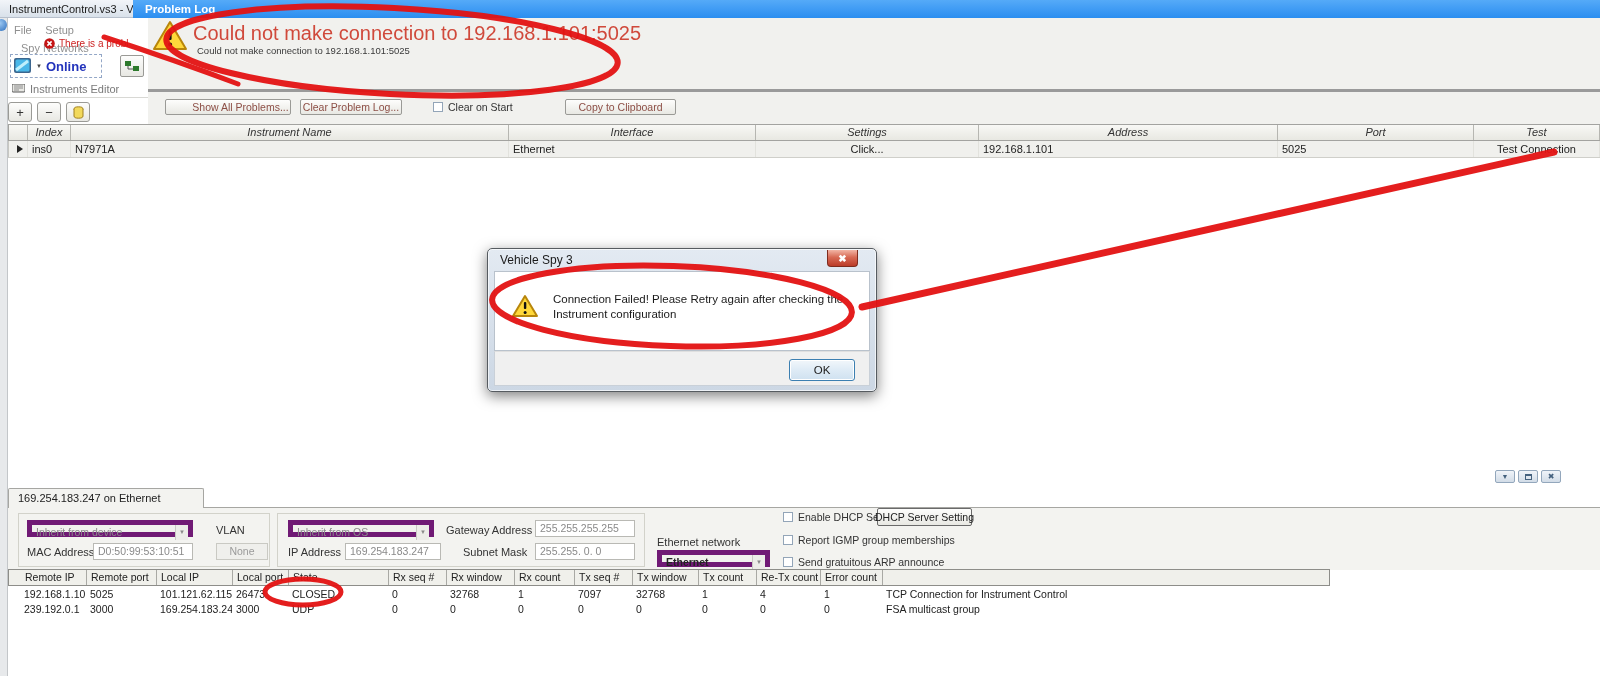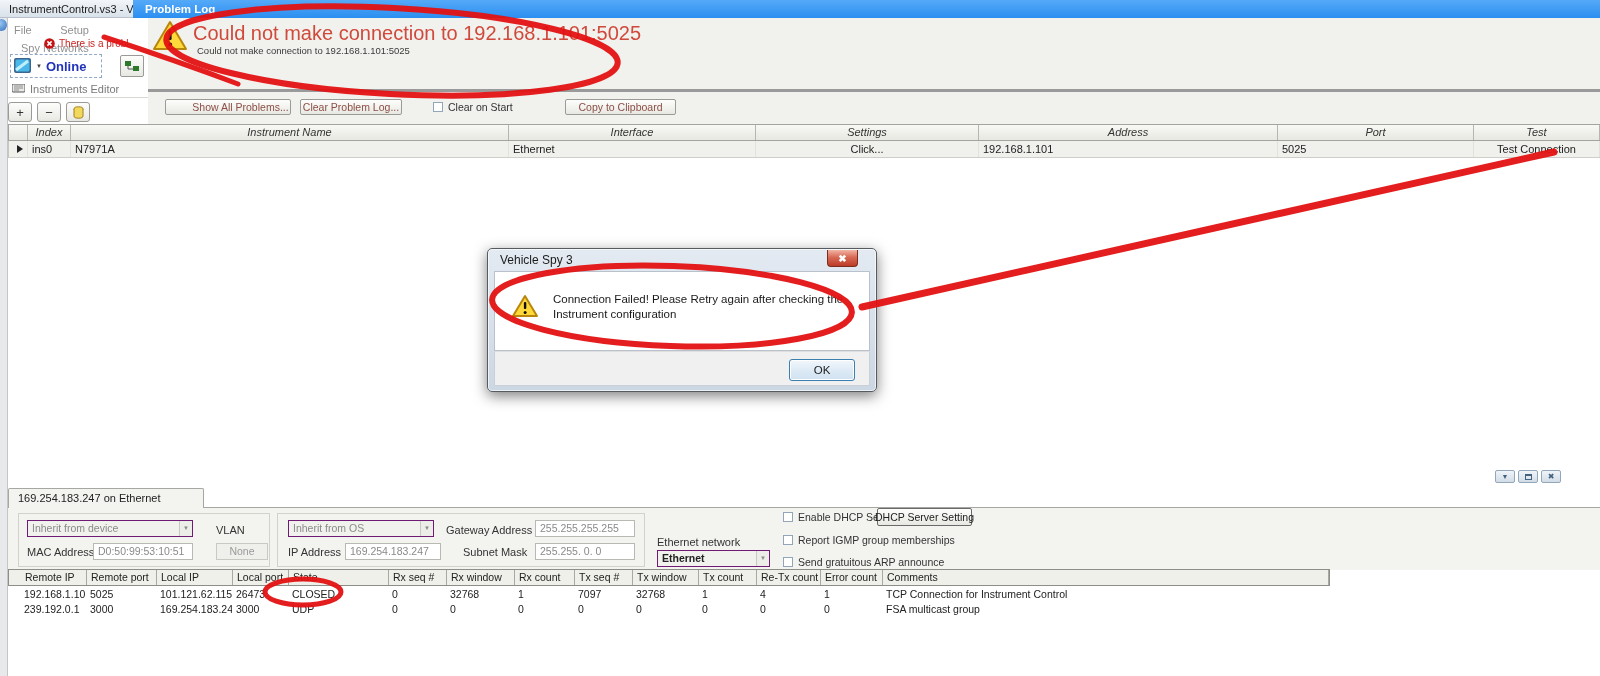--- a/index.html
+++ b/index.html
@@ -80,21 +80,21 @@
     border:1px solid #93a7bc; border-radius:2px; color:#44617e; font-size:7px;
     display:flex; align-items:center; justify-content:center; margin-left:3px; }
   .restore-glyph { width:7px; height:6px; border:1px solid #44617e; border-top:2px solid #44617e; }
   .tab-row { left:8px; top:488px; width:1592px; height:20px; border-bottom:1px solid #a6a6a2; }
   .tab { position:absolute; left:0; top:0; width:196px; height:20px; background:#f3f3f0;
     border:1px solid #a6a6a2; border-bottom:none; border-radius:2px 2px 0 0;
     font-size:11px; color:#222; line-height:19px; padding-left:9px; }
   .tcp-pane { left:8px; top:508px; width:1592px; height:62px; background:#f3f3f0; }
   .group { position:absolute; border:1px solid #d2d2ca; }
   .fld-label { position:absolute; font-size:11px; color:#333; white-space:nowrap; }
-  .dd { position:absolute; height:17px; background:#f1f1ee; border:1px solid #701a75;
+  .dd { position:absolute; height:17px; background:#f1f1ee; border:5px solid #701a75;
     font-size:10.5px; color:#8a8a8a; line-height:15px; padding-left:4px; white-space:nowrap; }
   .dd .arrow { position:absolute; right:0; top:0; width:13px; height:15px; background:#ececе8;
     background:#ecece8; border-left:1px solid #c9c9c4; color:#8a8a8a; font-size:6px;
     display:flex; align-items:center; justify-content:center; }
   .inp { position:absolute; height:17px; background:#fff; border:1px solid #b9b9b4;
     font-size:10.5px; color:#8a8a8a; line-height:15px; padding-left:4px; white-space:nowrap; overflow:hidden; }
   .disabled-box { position:absolute; height:17px; background:#efefec; border:1px solid #c9c9c3;
     font-size:10.5px; color:#9a9a9a; text-align:center; line-height:15px; }
 
   
@@ -125,21 +125,21 @@
   <div class="abs bluebar">
     <span>Problem Log</span>
   </div>
 
   <div class="abs left-strip"></div>
   <div class="abs dock-blue"></div>
 
   <div class="abs left-panel">
     <div style="position:absolute;left:4px;top:2px;width:136px;">
       <span class="menu-item" style="margin-left:2px;">File</span>
-      <span class="menu-item" style="margin-left:24px;">Setup</span>
+      <span class="menu-item" style="margin-left:9px;">Setup</span>
       <span class="menu-item" style="margin-left:9px;">Spy Networks</span>
     </div>
     <div style="position:absolute;left:36px;top:20px;display:flex;align-items:center;gap:4px;">
       <svg width="11" height="11">
           <circle cx="5.5" cy="5.5" r="5.3" fill="#c41414"></circle>
           <path d="M3.4 3.4 L7.6 7.6 M7.6 3.4 L3.4 7.6" stroke="#fff" stroke-width="1.5"></path>
         </svg>
       <span class="alert-text">There is a probl</span>
     </div>
     <div class="online-box" style="position:absolute;left:2px;top:36px;width:92px;height:24px;display:flex;align-items:center;">
@@ -288,21 +288,20 @@
     <div>Local port</div>
     <div>State</div>
     <div>Rx seq #</div>
     <div>Rx window</div>
     <div>Rx count</div>
     <div>Tx seq #</div>
     <div>Tx window</div>
     <div>Tx count</div>
     <div>Re-Tx count</div>
     <div>Error count</div>
-    <div>Comments</div>
   </div>
   <div class="abs conn-grid conn-row" style="top:587px;">
     <div>192.168.1.101</div>
     <div>5025</div>
     <div>101.121.62.115</div>
     <div>26473</div>
     <div>CLOSED</div>
     <div>0</div>
     <div>32768</div>
     <div>1</div>

